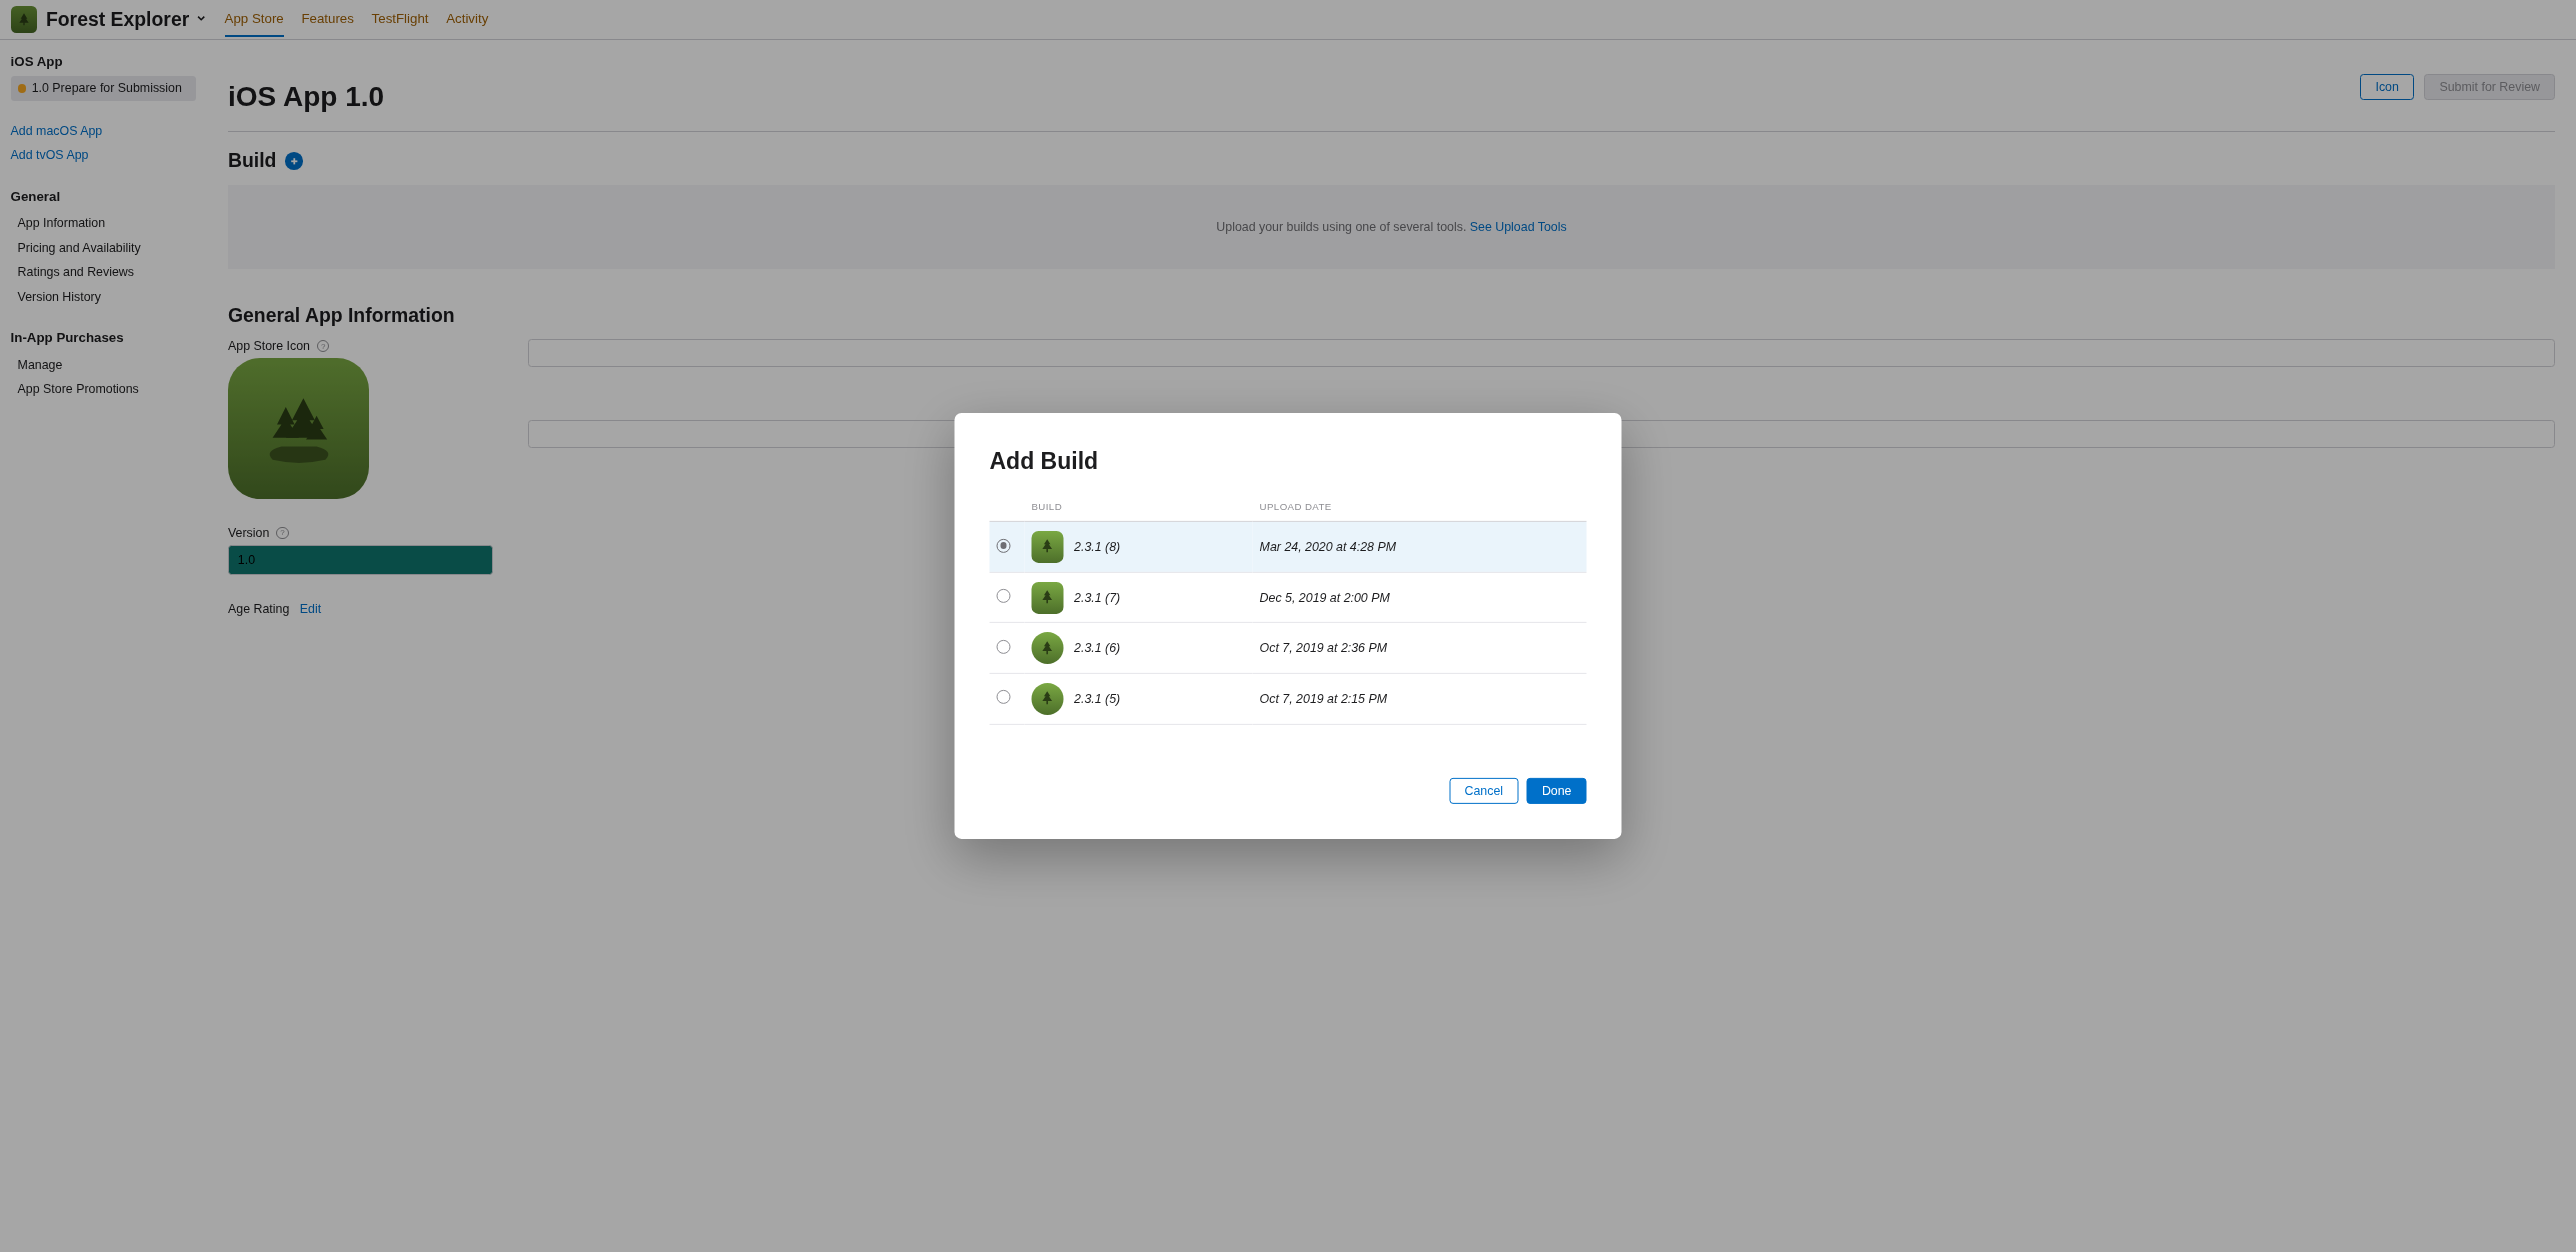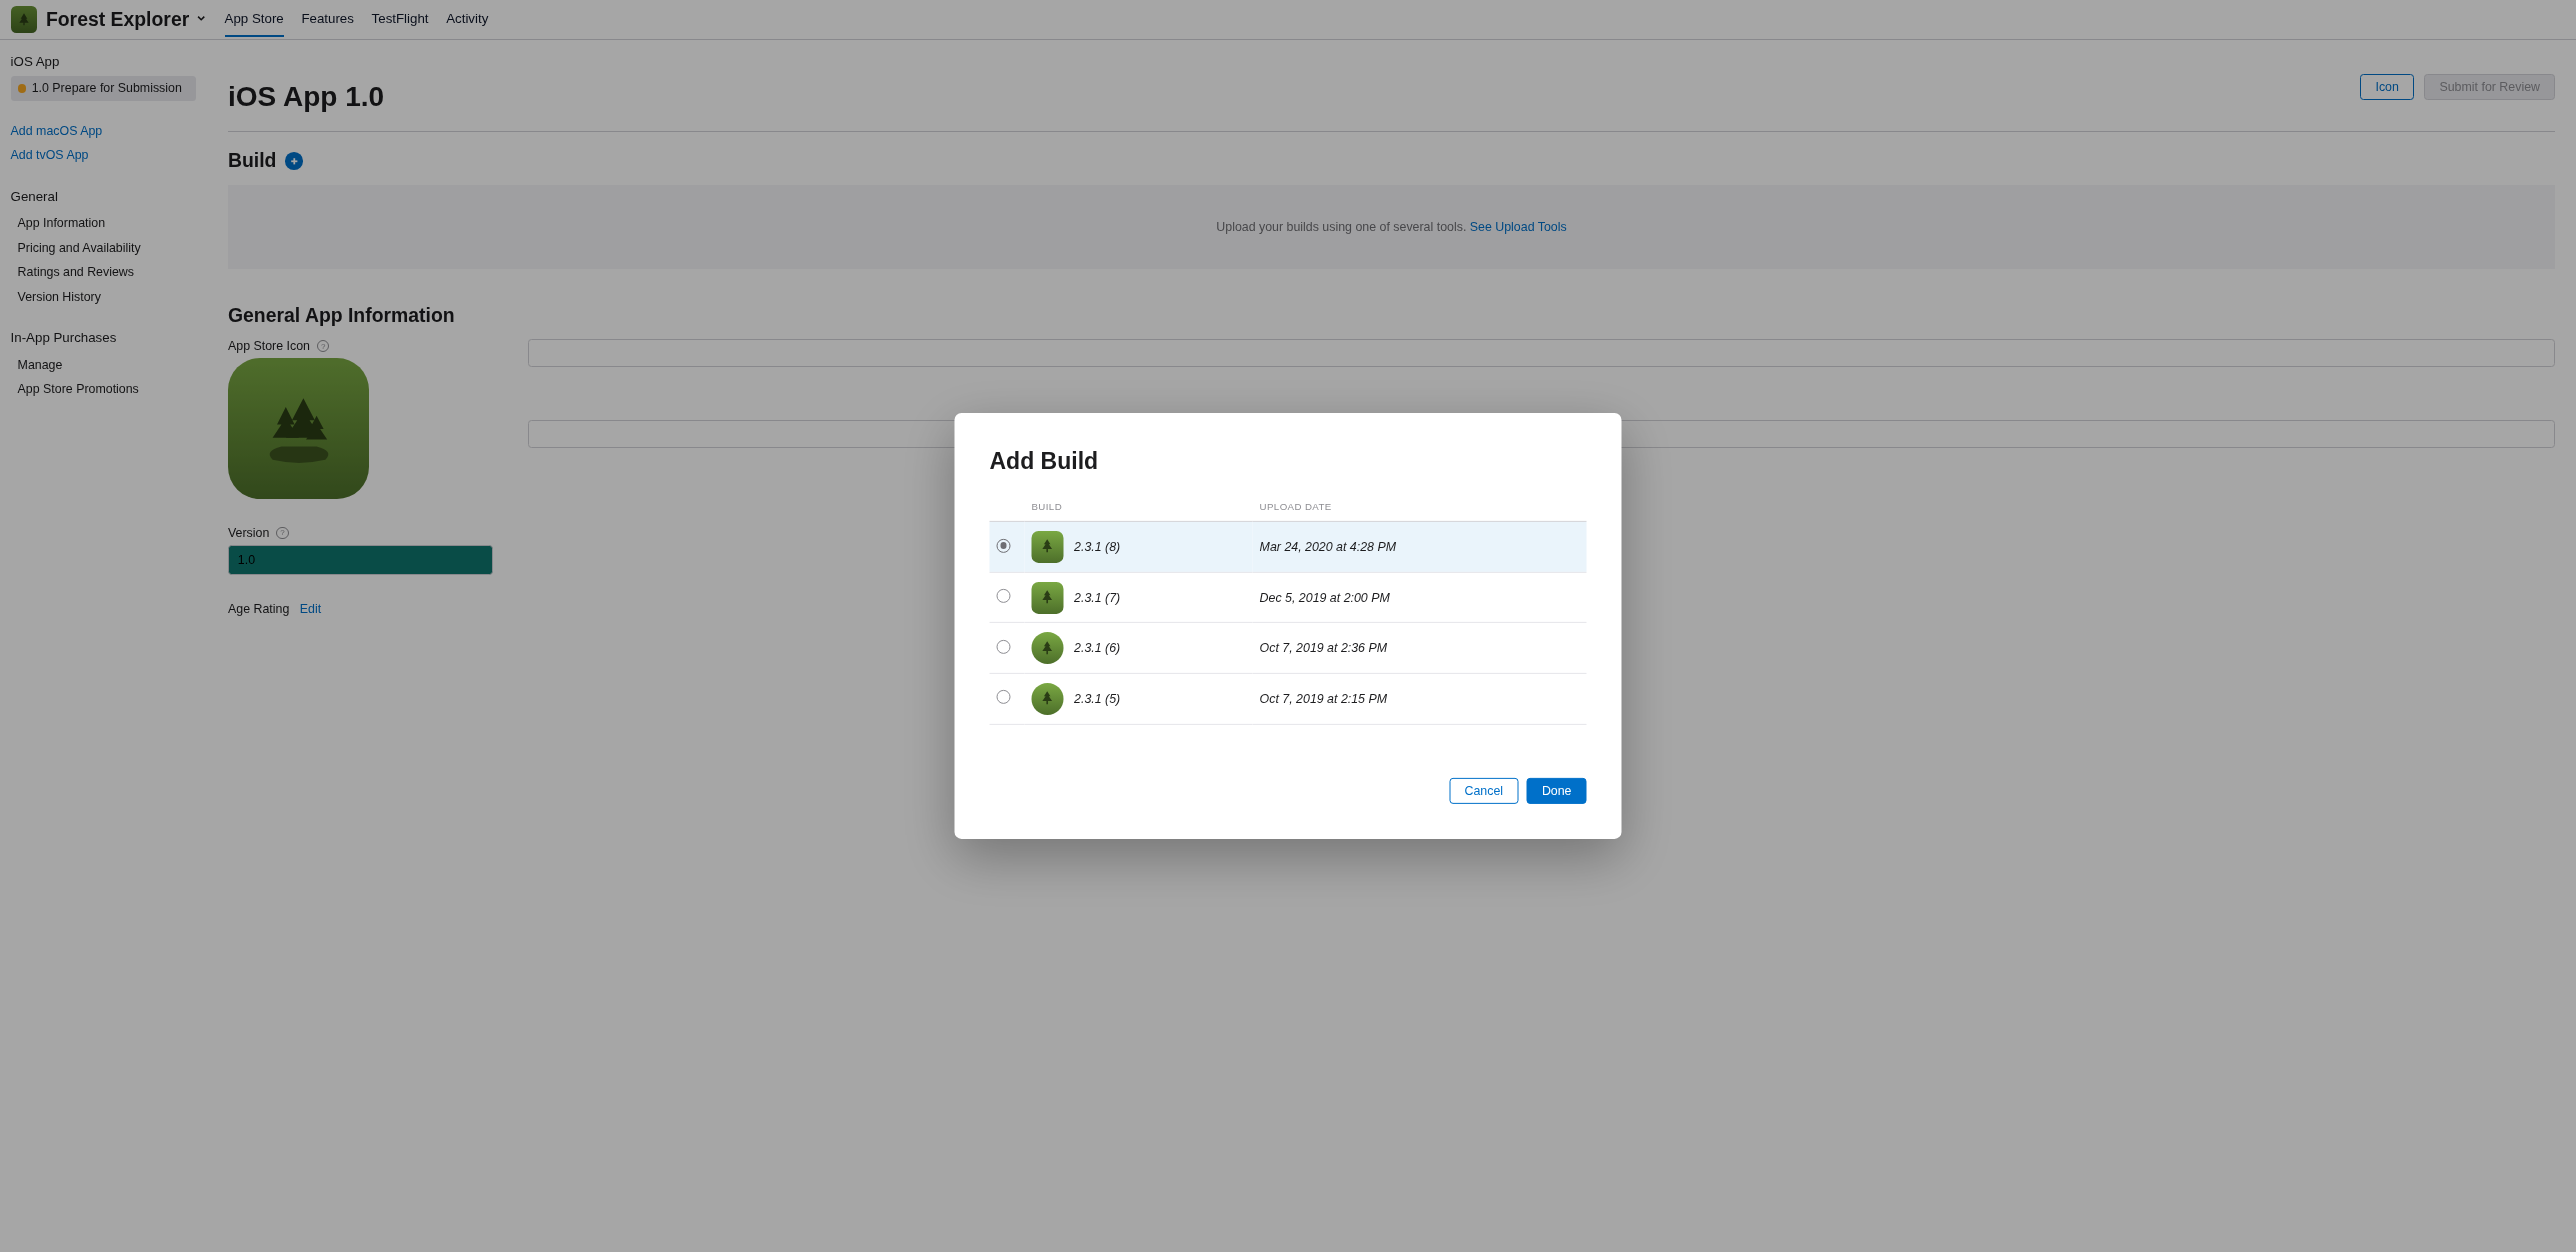--- a/index.html
+++ b/index.html
@@ -51,40 +51,40 @@
     }
     .chevron-down {
       margin-right: 17.7px;
       color: #1d1d1f;
     }
     .nav-tabs {
       display: flex;
       gap: 17.7px;
     }
     .nav-tab {
-      color: #0f172a;
+      color: #a16207;
       font-size: 13.3px;
       padding: 8.8px 0;
       cursor: pointer;
     }
     .nav-tab.active {
       border-bottom: 2.7px solid #0070c9;
       font-weight: 400;
     }
     .main-layout {
       display: flex;
       height: calc(100vh - 40px);
     }
     .sidebar {
       width: 207px;
       padding: 10.6px;
       flex-shrink: 0;
     }
     .sidebar-section-title {
-      font-weight: 400;
+      font-weight: 700;
       font-size: 13.3px;
       margin-bottom: 3.5px;
       padding: 3.5px 0;
     }
     .sidebar-item {
       padding: 5.3px 7px;
       font-size: 12.4px;
       cursor: pointer;
       border-radius: 3.5px;
       display: flex;

